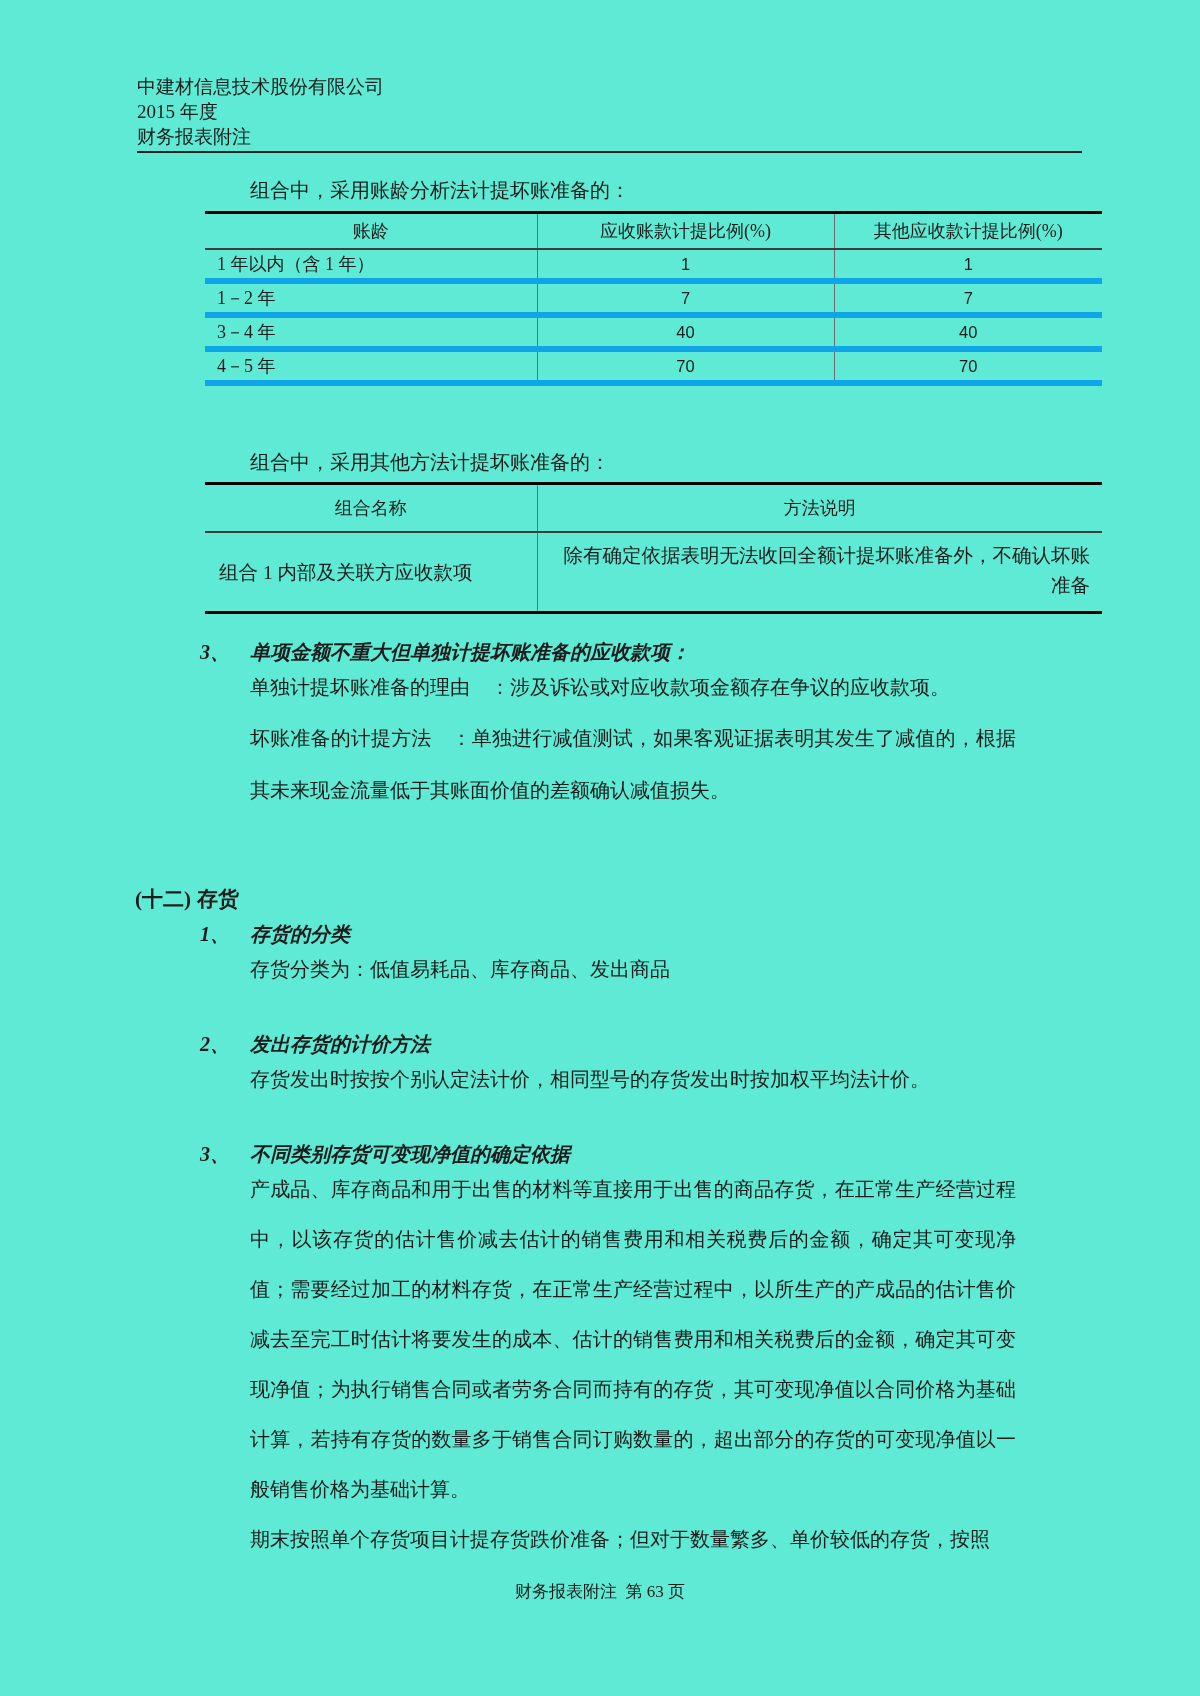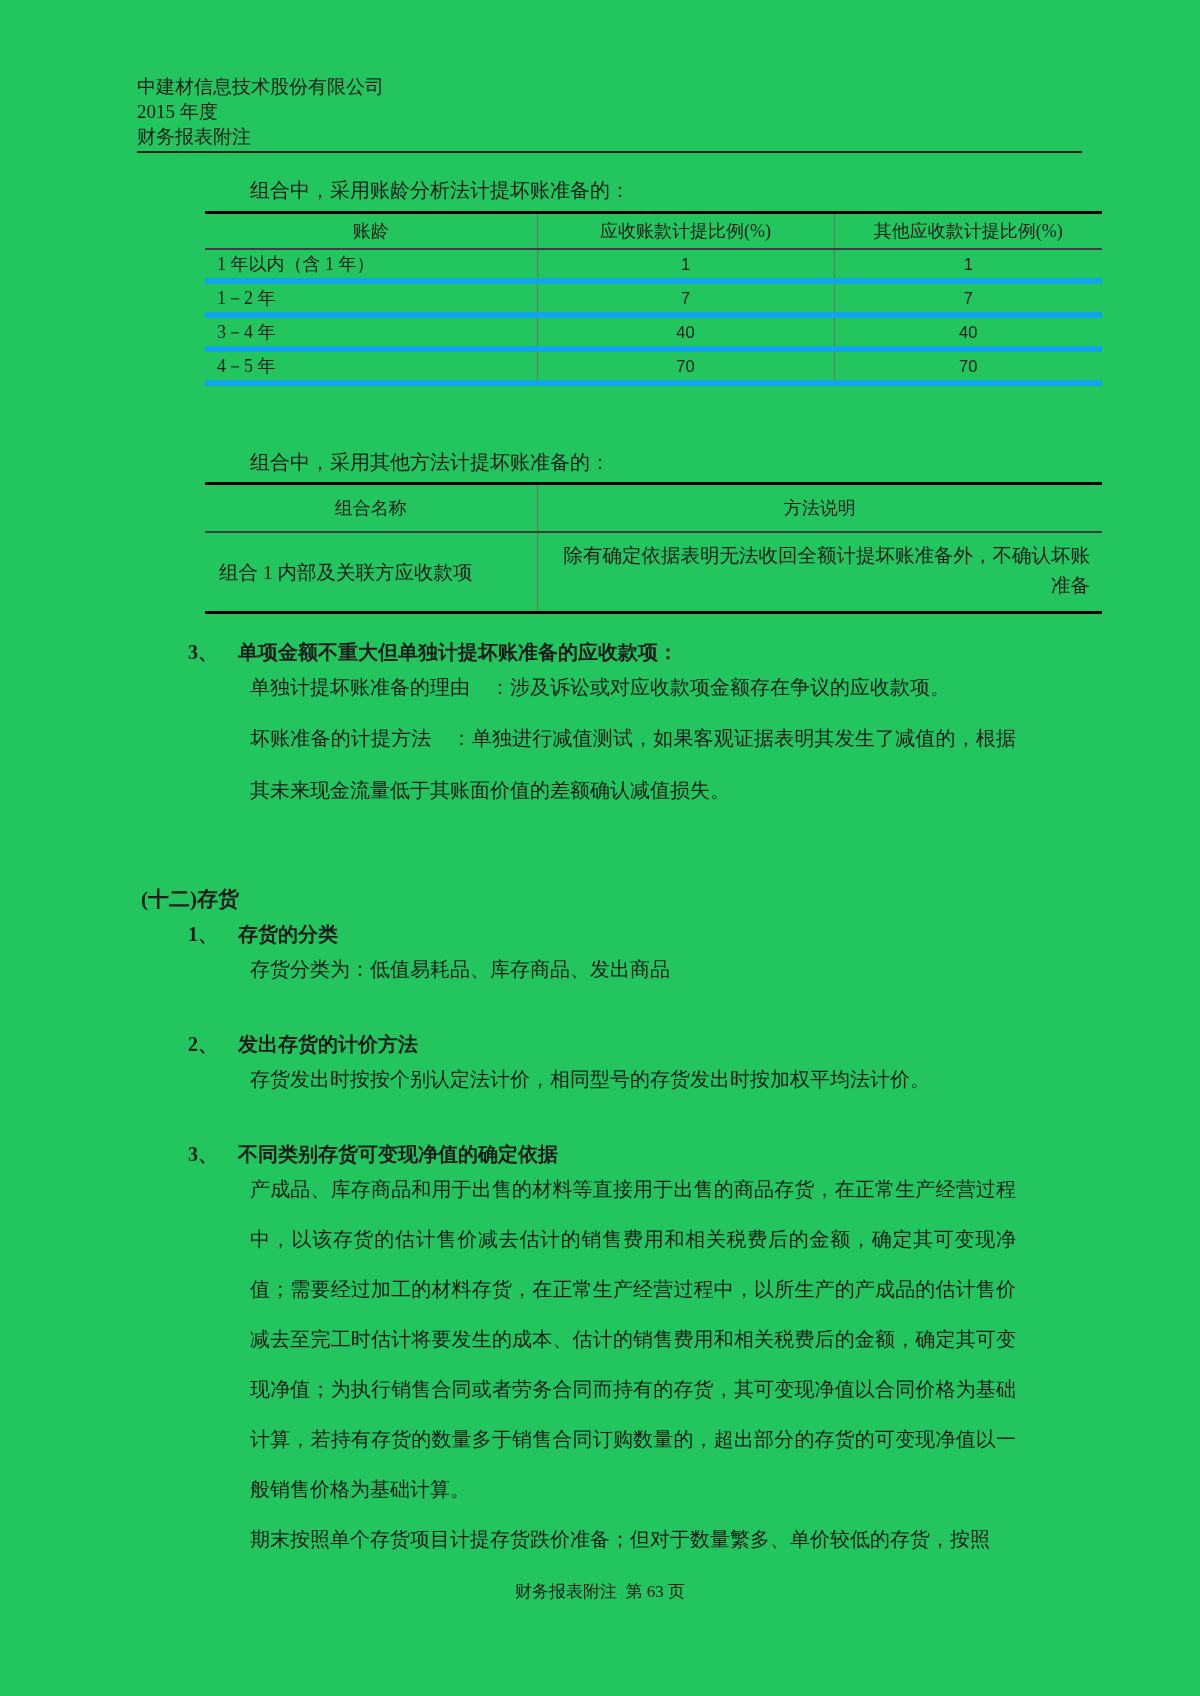--- a/index.html
+++ b/index.html
@@ -1,17 +1,17 @@
 <!DOCTYPE html>
 <html><head>
 <meta charset="utf-8">
 <style>
   html, body { margin:0; padding:0; background:#ffffff; }
   .page {
-    position:relative; width:1200px; height:1696px; background:#22c55e;
+    position:relative; width:1200px; height:1696px; background:#5eead4;
     font-family:"Liberation Serif", serif; color:#1c1c1c; overflow:hidden;
   }
   
   .doc-header { position:absolute; left:137px; top:74px; font-size:19px; line-height:25px; }
   .doc-header div { white-space:pre; }
   .header-rule { position:absolute; left:137px; top:151px; width:945px; height:0; border-top:2px solid #222; }
 
   
   .intro { position:absolute; left:250px; font-size:20px; line-height:26px; }
   .intro-1 { top:177px; }
@@ -27,24 +27,24 @@
   .t1 td { height:28px; font-size:18px; border-bottom:6px solid #0ea5e9; padding:0; text-align:center; }
   .t1 td.age { text-align:left; padding-left:12px; }
   .t1 td.num { font-family:"Liberation Sans", sans-serif; font-size:16.5px; }
   .vl { border-left:1px solid #6e6e6e; }
   .t2 th { height:46px; }
   .t2 td { font-size:19.5px; vertical-align:middle; }
   .t2 td.cname { padding-left:14px; white-space:nowrap; text-align:left; }
   .t2 td.cdesc { padding:8px 12px 10px 12px; line-height:30px; text-align:right; }
 
   
-  .item-head { position:absolute; left:188px; font-size:20px; font-weight:bold; line-height:28px; white-space:nowrap; }
+  .item-head { position:absolute; left:200px; font-size:20px; font-weight:bold; line-height:28px; white-space:nowrap;font-style:italic; }
   .item-head .no { display:inline-block; width:50px; font-weight:bold; }
   .sec-head { position:absolute; left:135px; top:884px; font-size:21px; font-weight:bold; line-height:30px; }
-  .sec-head .no { display:inline-block; width:62px;text-align:right; }
+  .sec-head .no { display:inline-block; width:62px; }
 
   
   .para { position:absolute; left:250px; width:766px; font-size:20px; line-height:50px;
           text-align:justify; text-justify:inter-ideograph; }
   .p3-reason  { top:662px; }
   .p3-method  { top:712px; line-height:52px; }
   .i1-body { top:944px; }
   .i2-body { top:1054px; }
   .i3-body { top:1164px; }
   .i3-body2 { top:1514px; }

